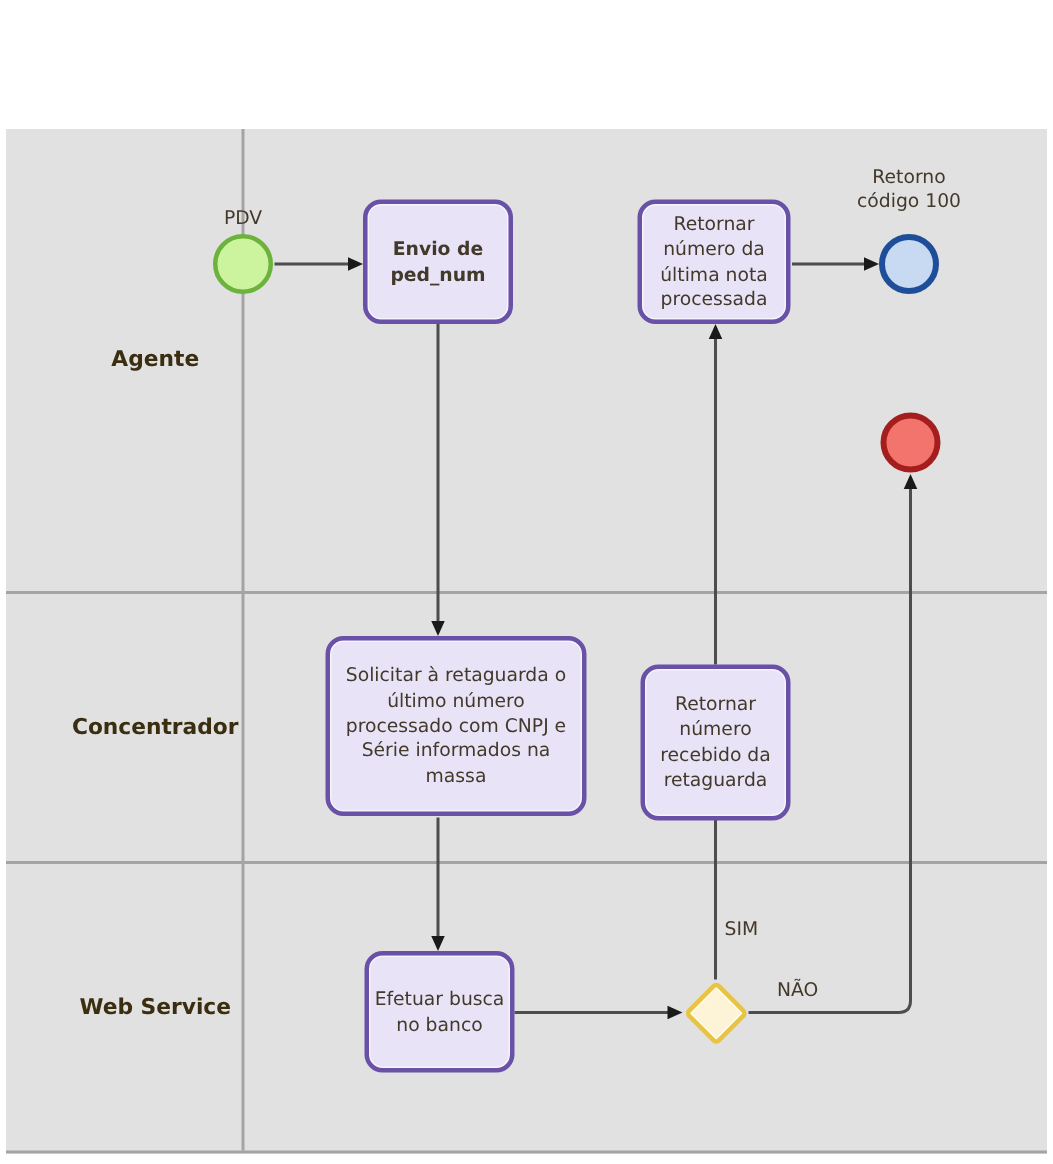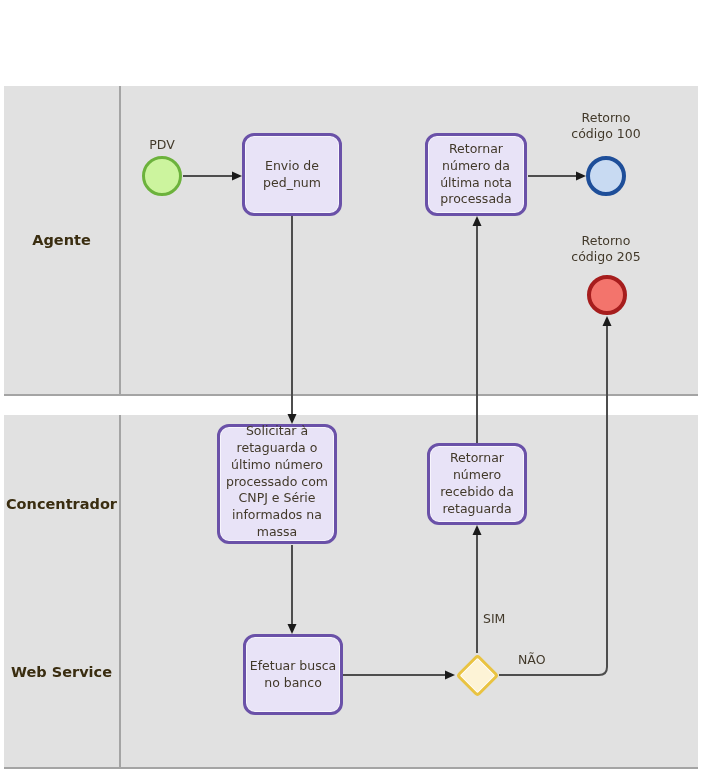--- a/index.html
+++ b/index.html
@@ -9,21 +9,21 @@
   
   .titlebar{position:absolute;left:4px;top:4px;width:694px;height:80px;
     background:var(--header-bg);border-bottom:2px solid #969696;
     display:flex;align-items:center;justify-content:center;}
   .titlebar .title{font-size:23px;font-weight:bold;color:var(--heading-text);letter-spacing:.2px;}
 
   
   .lane{position:absolute;left:4px;width:694px;background:var(--lane-bg);
     border-bottom:2px solid var(--lane-line);display:flex;box-sizing:border-box;}
   .lane-label-col{width:115px;border-right:2px solid var(--lane-line);
-    display:flex;align-items:center;justify-content:center;flex:none;}
+    display:flex;align-items:center;justify-content:center;flex:none;padding-left:42px;}
   .lane-label-col span{font-size:14.5px;font-weight:bold;color:var(--heading-text);}
 
   
   .node{position:absolute;box-sizing:border-box;display:flex;align-items:center;
     justify-content:center;text-align:center;font-size:12.5px;line-height:1.35;
     color:var(--node-text);}
   .task{background:var(--task-fill);border:3px solid var(--task-border);
     border-radius:12px;box-shadow:inset 0 0 0 1px rgba(255,255,255,.65);}
   .event{border-radius:50%;}
   .event.start{background:var(--start-fill);border:3px solid var(--start-border);}
@@ -47,21 +47,21 @@
 <body>
 
 <div class="page">
 
 
   <div class="lane" style="top:86px;height:310px;">
     <div class="lane-label-col">
       <span>Agente</span>
     </div>
   </div>
-  <div class="lane" style="top:396px;height:180px;margin-top:19px;">
+  <div class="lane" style="top:396px;height:180px;">
     <div class="lane-label-col">
       <span>Concentrador</span>
     </div>
   </div>
   <div class="lane" style="top:576px;height:193px;">
     <div class="lane-label-col">
       <span>Web Service</span>
     </div>
   </div>
 
@@ -88,39 +88,38 @@
     <line x1="528" y1="176" x2="577" y2="176"></line>
     <polygon points="586,176 576,171.5 576,180.5"></polygon>
 
     <path d="M499,675 L599,675 Q607,675 607,667 L607,325"></path>
     <polygon points="607,316 602.5,326 611.5,326"></polygon>
   </svg>
 
   <div class="float-label" style="left:137px;top:137px;width:50px;">PDV</div>
   <div class="node event start" style="left:142px;top:156px;width:40px;height:40px;"></div>
 
-  <div class="node task" style="left:242px;top:133px;width:100px;height:83px;padding:0 2px;">
+  <div class="node task" style="left:242px;top:133px;width:100px;height:83px;padding:0 2px;font-weight:bold;">
     <span>Envio de ped_num</span>
   </div>
 
   <div class="node task" style="left:425px;top:133px;width:102px;height:83px;padding:12px 8px;">
     <span>Retornar número da última nota processada</span>
   </div>
 
   <div class="float-label" style="left:566px;top:110px;width:80px;">Retorno código 100</div>
   <div class="node event end-blue" style="left:586px;top:156px;width:40px;height:40px;"></div>
 
-  <div class="float-label" style="left:566px;top:233px;width:80px;">Retorno código 205</div>
   <div class="node event end-red" style="left:587px;top:275px;width:40px;height:40px;"></div>
 
-  <div class="node task" style="left:217px;top:424px;width:120px;height:120px;padding:0 4px;align-items:flex-end;">
+  <div class="node task" style="left:217px;top:424px;width:174px;height:120px;padding:0 4px;">
     <span>Solicitar à retaguarda o último número processado com CNPJ e Série informados na massa</span>
   </div>
 
-  <div class="node task" style="left:427px;top:443px;width:100px;height:82px;padding:0 8px;">
+  <div class="node task" style="left:427px;top:443px;width:100px;height:104px;padding:0 8px;">
     <span>Retornar número recebido da retaguarda</span>
   </div>
 
   <div class="node task" style="left:243px;top:634px;width:100px;height:81px;padding:0 2px;">
     <span>Efetuar busca no banco</span>
   </div>
 
   <div class="node gateway-shape" style="left:461.5px;top:659.5px;width:31px;height:31px;"></div>
 
   <div class="float-label left" style="left:483px;top:611px;">SIM</div>

